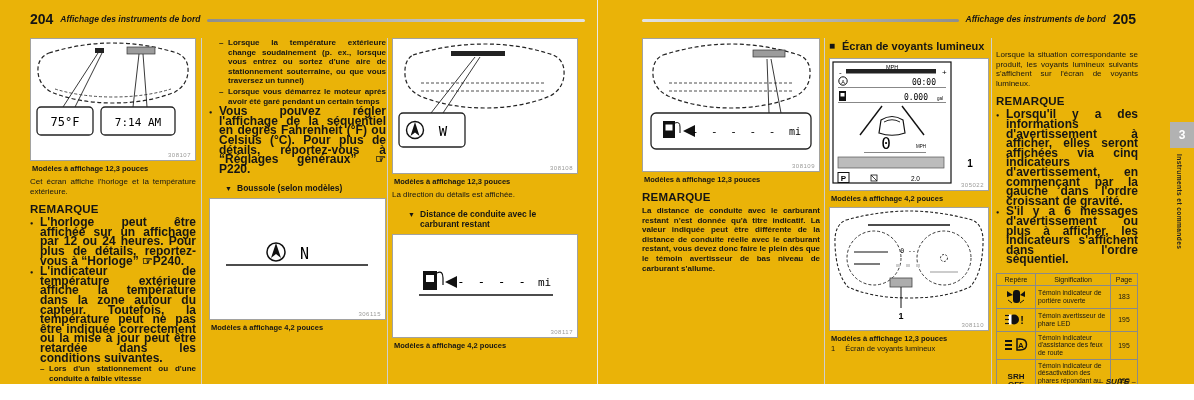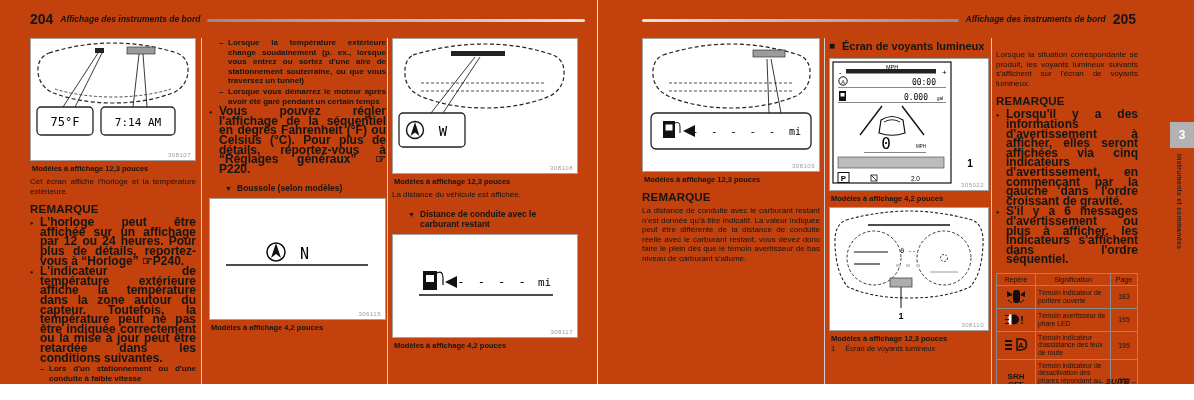--- a/index.html
+++ b/index.html
@@ -1,16 +1,16 @@
 <!DOCTYPE html>
 <html><head>
 <meta charset="utf-8">
 <style>
   html,body{margin:0;padding:0;}
-  .root{position:relative;width:1194px;height:384px;background:#c2410c;
+  .root{position:relative;width:1194px;height:384px;background:#eab308;
         font-family:"Liberation Sans",sans-serif;color:#151515;overflow:hidden;}
   .page-header{position:absolute;top:12px;display:flex;align-items:center;gap:7px;}
   .pnum{font-size:14px;font-weight:bold;line-height:14px;}
   .ptitle{font-size:8.5px;font-weight:bold;font-style:italic;white-space:nowrap;}
   .hrule{height:3px;flex:1;border-radius:2px;margin-top:3px;}
   .hrule-l{background:linear-gradient(to right,#8e8e8e,#e2e2e2);}
   .hrule-r{background:linear-gradient(to right,#e2e2e2,#8e8e8e);}
   .vline{position:absolute;top:38px;height:348px;width:1px;background:#cfcfcd;}
   .crease{position:absolute;top:0;height:400px;width:1px;background:#e8e8e6;left:597px;}
   .col{position:absolute;top:38px;}
@@ -125,21 +125,21 @@
         <rect x="6" y="74" width="66" height="34" rx="4" fill="#fff" stroke="#222" stroke-width="1.3"></rect>
         <g>
           <circle cx="22" cy="91" r="8.5" fill="none" stroke="#111" stroke-width="1.4"></circle>
           <polygon points="22,83 26.5,97 22,93.5 17.5,97" fill="#111"></polygon>
         </g>
         <text class="seg" x="50" y="97" font-size="14" text-anchor="middle">W</text>
       </svg>
       <span class="figcode">308108</span>
     </div>
     <div class="caption">Modèles à affichage 12,3 pouces</div>
-    <div class="body">La distance du véhicule est affichée.</div>
+    <div class="body">La direction du détails est affichée.</div>
     <div class="section-h">Distance de conduite avec le carburant restant</div>
     <div class="figure" style="height:102px;">
       <svg width="184" height="98" viewBox="0 0 184 98">
         <g>
           <rect x="30" y="36" width="14" height="19" fill="#111"></rect>
           <rect x="33" y="40" width="8" height="7" fill="#fff"></rect>
           <path d="M44,38 q6,-3 6,5 v7" fill="none" stroke="#111" stroke-width="1.2"></path>
         </g>
         <polygon points="52,47 64,41 64,53" fill="#111"></polygon>
         <text class="seg" x="100" y="51" font-size="12" letter-spacing="3" text-anchor="middle">- - - -</text>
@@ -167,21 +167,21 @@
           <path d="M32,84 q5,-2 5,4 v6" fill="none" stroke="#111" stroke-width="1"></path>
         </g>
         <polygon points="40,92 52,86 52,98" fill="#111"></polygon>
         <text class="seg" x="92" y="96" font-size="11" letter-spacing="3" text-anchor="middle">- - - - -</text>
         <text class="seg" x="146" y="96" font-size="10">mi</text>
       </svg>
       <span class="figcode">308109</span>
     </div>
     <div class="caption">Modèles à affichage 12,3 pouces</div>
     <div class="note-title">REMARQUE</div>
-    <div class="body" style="font-weight:normal;">La distance de conduite avec le carburant restant n'est donnée qu'à titre indicatif. La valeur indiquée peut être différente de la distance de conduite réelle avec le carburant restant, vous devez donc faire le plein dès que le témoin avertisseur de bas niveau de carburant s'allume.</div>
+    <div class="body" style="font-weight:bold;">La distance de conduite avec le carburant restant n'est donnée qu'à titre indicatif. La valeur indiquée peut être différente de la distance de conduite réelle avec le carburant restant, vous devez donc faire le plein dès que le témoin avertisseur de bas niveau de carburant s'allume.</div>
   </div>
 
   <div class="col" style="left:829px;width:160px;">
     <div class="main-h">Écran de voyants lumineux</div>
     <div class="figure" style="height:131px;">
       <svg width="158" height="128" viewBox="0 0 158 128">
         <rect x="3" y="3" width="118" height="121" fill="#fff" stroke="#111" stroke-width="1.2"></rect>
         <text x="62" y="10" font-size="5.5" text-anchor="middle">MPH</text>
         <text x="9" y="16" font-size="8">-</text>
         <text x="112" y="16" font-size="8">+</text>

